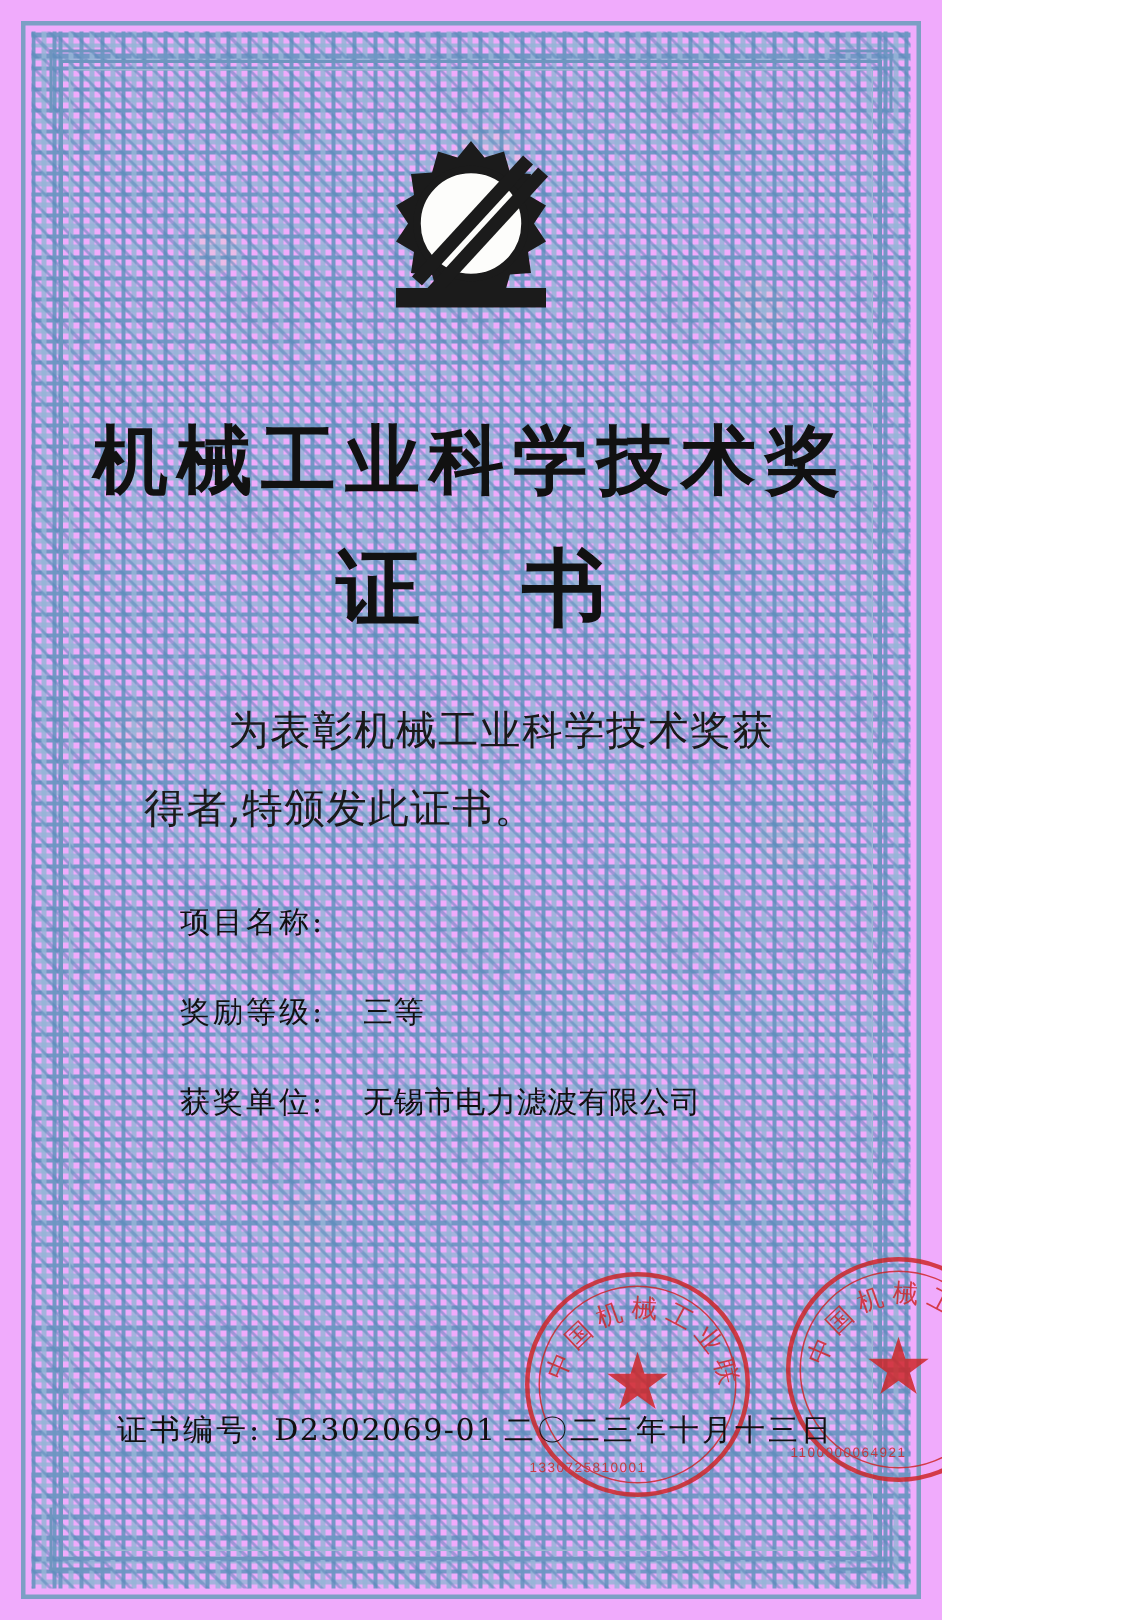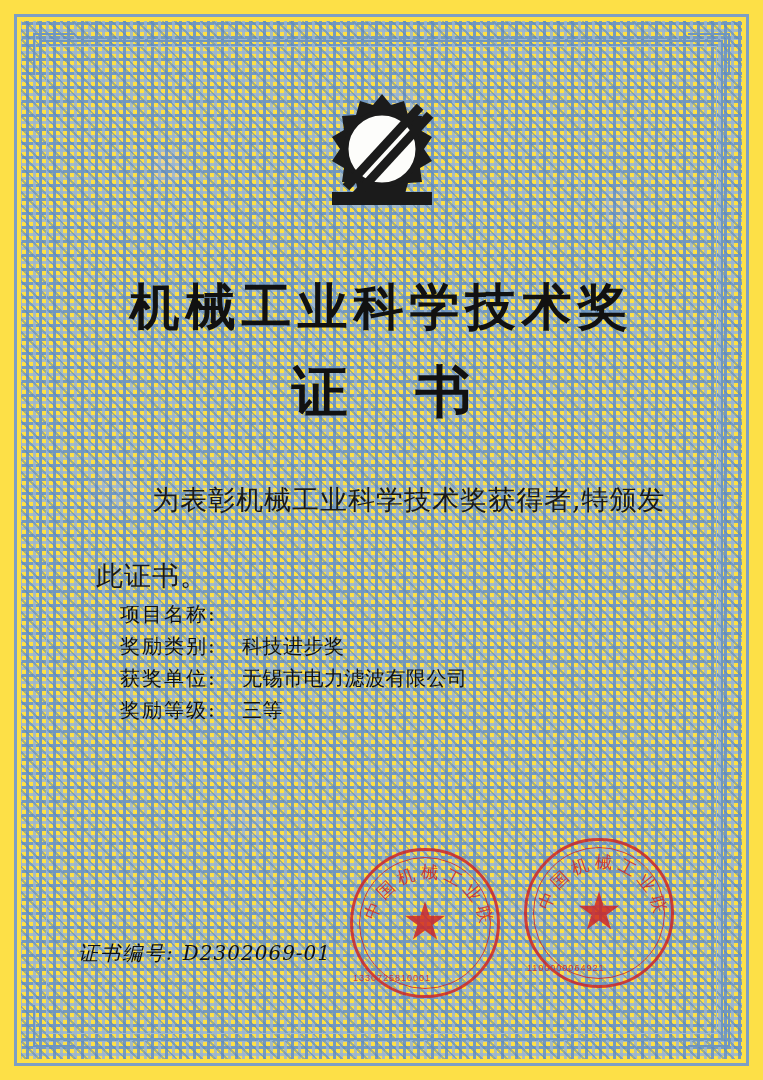--- a/index.html
+++ b/index.html
@@ -9,23 +9,23 @@
   }
   body {
     width: 763px;
     height: 1080px;
     overflow: hidden;
     font-family: "Liberation Serif", "DejaVu Serif", serif;
   }
 
   .certificate {
     position: relative;
-    width: 763px;
+    width: 628px;
     height: 1080px;
-    background: #fde047;
+    background: #f0abfc;
     box-sizing: border-box;
     overflow: hidden;
   }
 
   
   .border-outer {
     position: absolute;
     left: 14px;
     top: 14px;
     right: 14px;
@@ -146,37 +146,38 @@
     font-family: Liberation Sans, sans-serif;
   }
 
   
   .citation {
     position: absolute;
     left: 96px;
     right: 86px;
     top: 462px;
     font-size: 27px;
-    line-height: 76px;
+    line-height: 52px;
     color: #1a1a1a;
     text-indent: 56px;
     letter-spacing: 1px;
     font-family: "DejaVu Serif", "Liberation Serif", serif;
   }
 
   
   .fields {
     position: absolute;
     left: 120px;
     right: 72px;
     top: 598px;
   }
   .field-row {
     display: flex;
     align-items: flex-start;
+    margin-bottom: 28px;
     font-size: 20px;
     line-height: 32px;
     color: #111;
     font-family: "DejaVu Serif", "Liberation Serif", serif;
   }
   .field-label {
     flex: 0 0 auto;
     width: 122px;
     letter-spacing: 2px;
     white-space: nowrap;
@@ -188,21 +189,20 @@
 
   
   .serial {
     position: absolute;
     left: 78px;
     top: 940px;
     font-size: 20px;
     letter-spacing: 1px;
     color: #111;
     font-family: "DejaVu Serif", "Liberation Serif", serif;
-    font-style: italic;
   }
   .serial .serial-label { letter-spacing: 2px; margin-right: 8px; }
   .date {
     position: absolute;
     right: 72px;
     top: 940px;
     font-size: 20px;
     letter-spacing: 2px;
     color: #111;
     font-family: "DejaVu Serif", "Liberation Serif", serif;
@@ -292,30 +292,26 @@
   <div class="title-main">机械工业科学技术奖</div>
   <div class="title-sub">证 书</div>
 
   <div class="citation">为表彰机械工业科学技术奖获得者,特颁发此证书。</div>
 
   <div class="fields">
     <div class="field-row">
       <div class="field-label">项目名称:</div>
     </div>
     <div class="field-row">
-      <div class="field-label">奖励类别:</div>
-      <div class="field-value">科技进步奖</div>
+      <div class="field-label">奖励等级:</div>
+      <div class="field-value">三等</div>
     </div>
     <div class="field-row">
       <div class="field-label">获奖单位:</div>
       <div class="field-value">无锡市电力滤波有限公司</div>
-    </div>
-    <div class="field-row">
-      <div class="field-label">奖励等级:</div>
-      <div class="field-value">三等</div>
     </div>
   </div>
 
   <div class="seal seal-left">
     <div class="seal-inner-ring"></div>
     <svg width="150" height="150" viewBox="0 0 150 150">
       <defs>
         <path id="arcLeft" d="M 22 80 A 53 53 0 1 1 128 80" fill="none"></path>
       </defs>
       <text font-size="17" fill="#cf2222" font-family="DejaVu Serif, serif" letter-spacing="5">
@@ -336,14 +332,15 @@
         <textPath href="#arcRight" startOffset="6%">中国机械工业联合会</textPath>
       </text>
     </svg>
     <div class="star"></div>
     <div class="seal-code">1100000064921</div>
   </div>
 
   <div class="serial">
     <span class="serial-label">证书编号:</span><span>D2302069-01</span>
   </div>
+  <div class="date">二〇二三年十月十三日</div>
 
 </div>
 
 </body></html>

